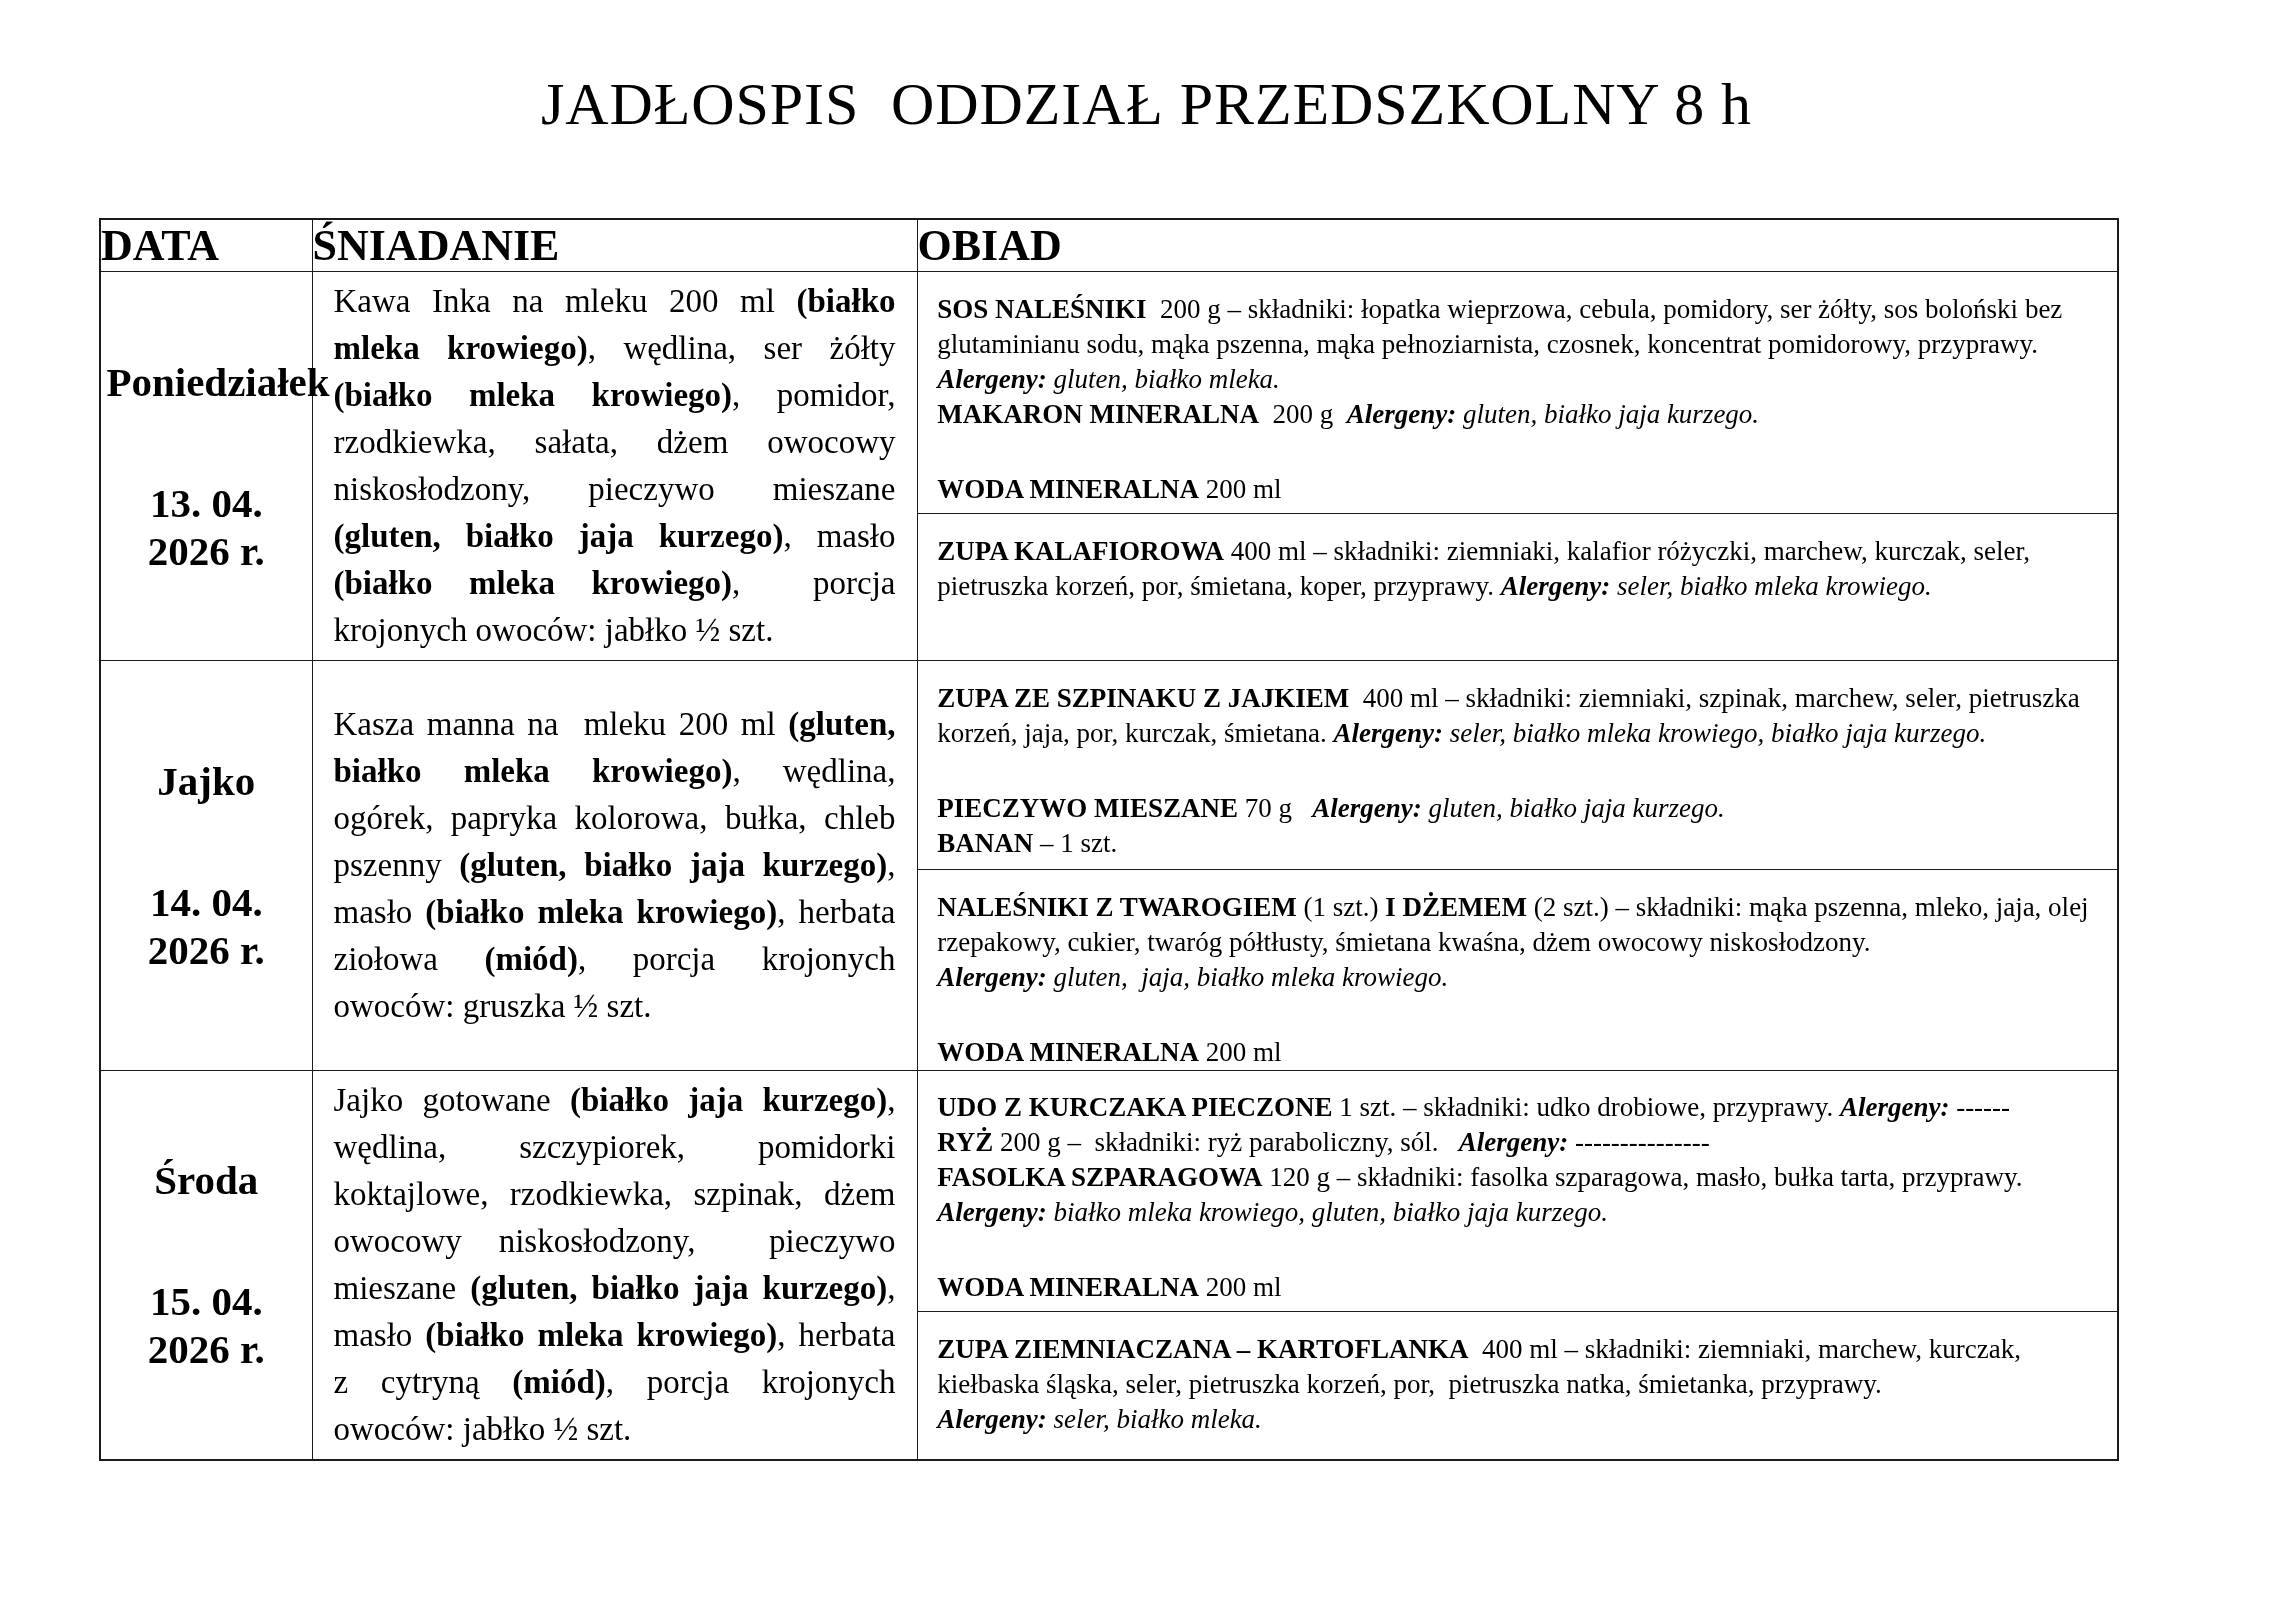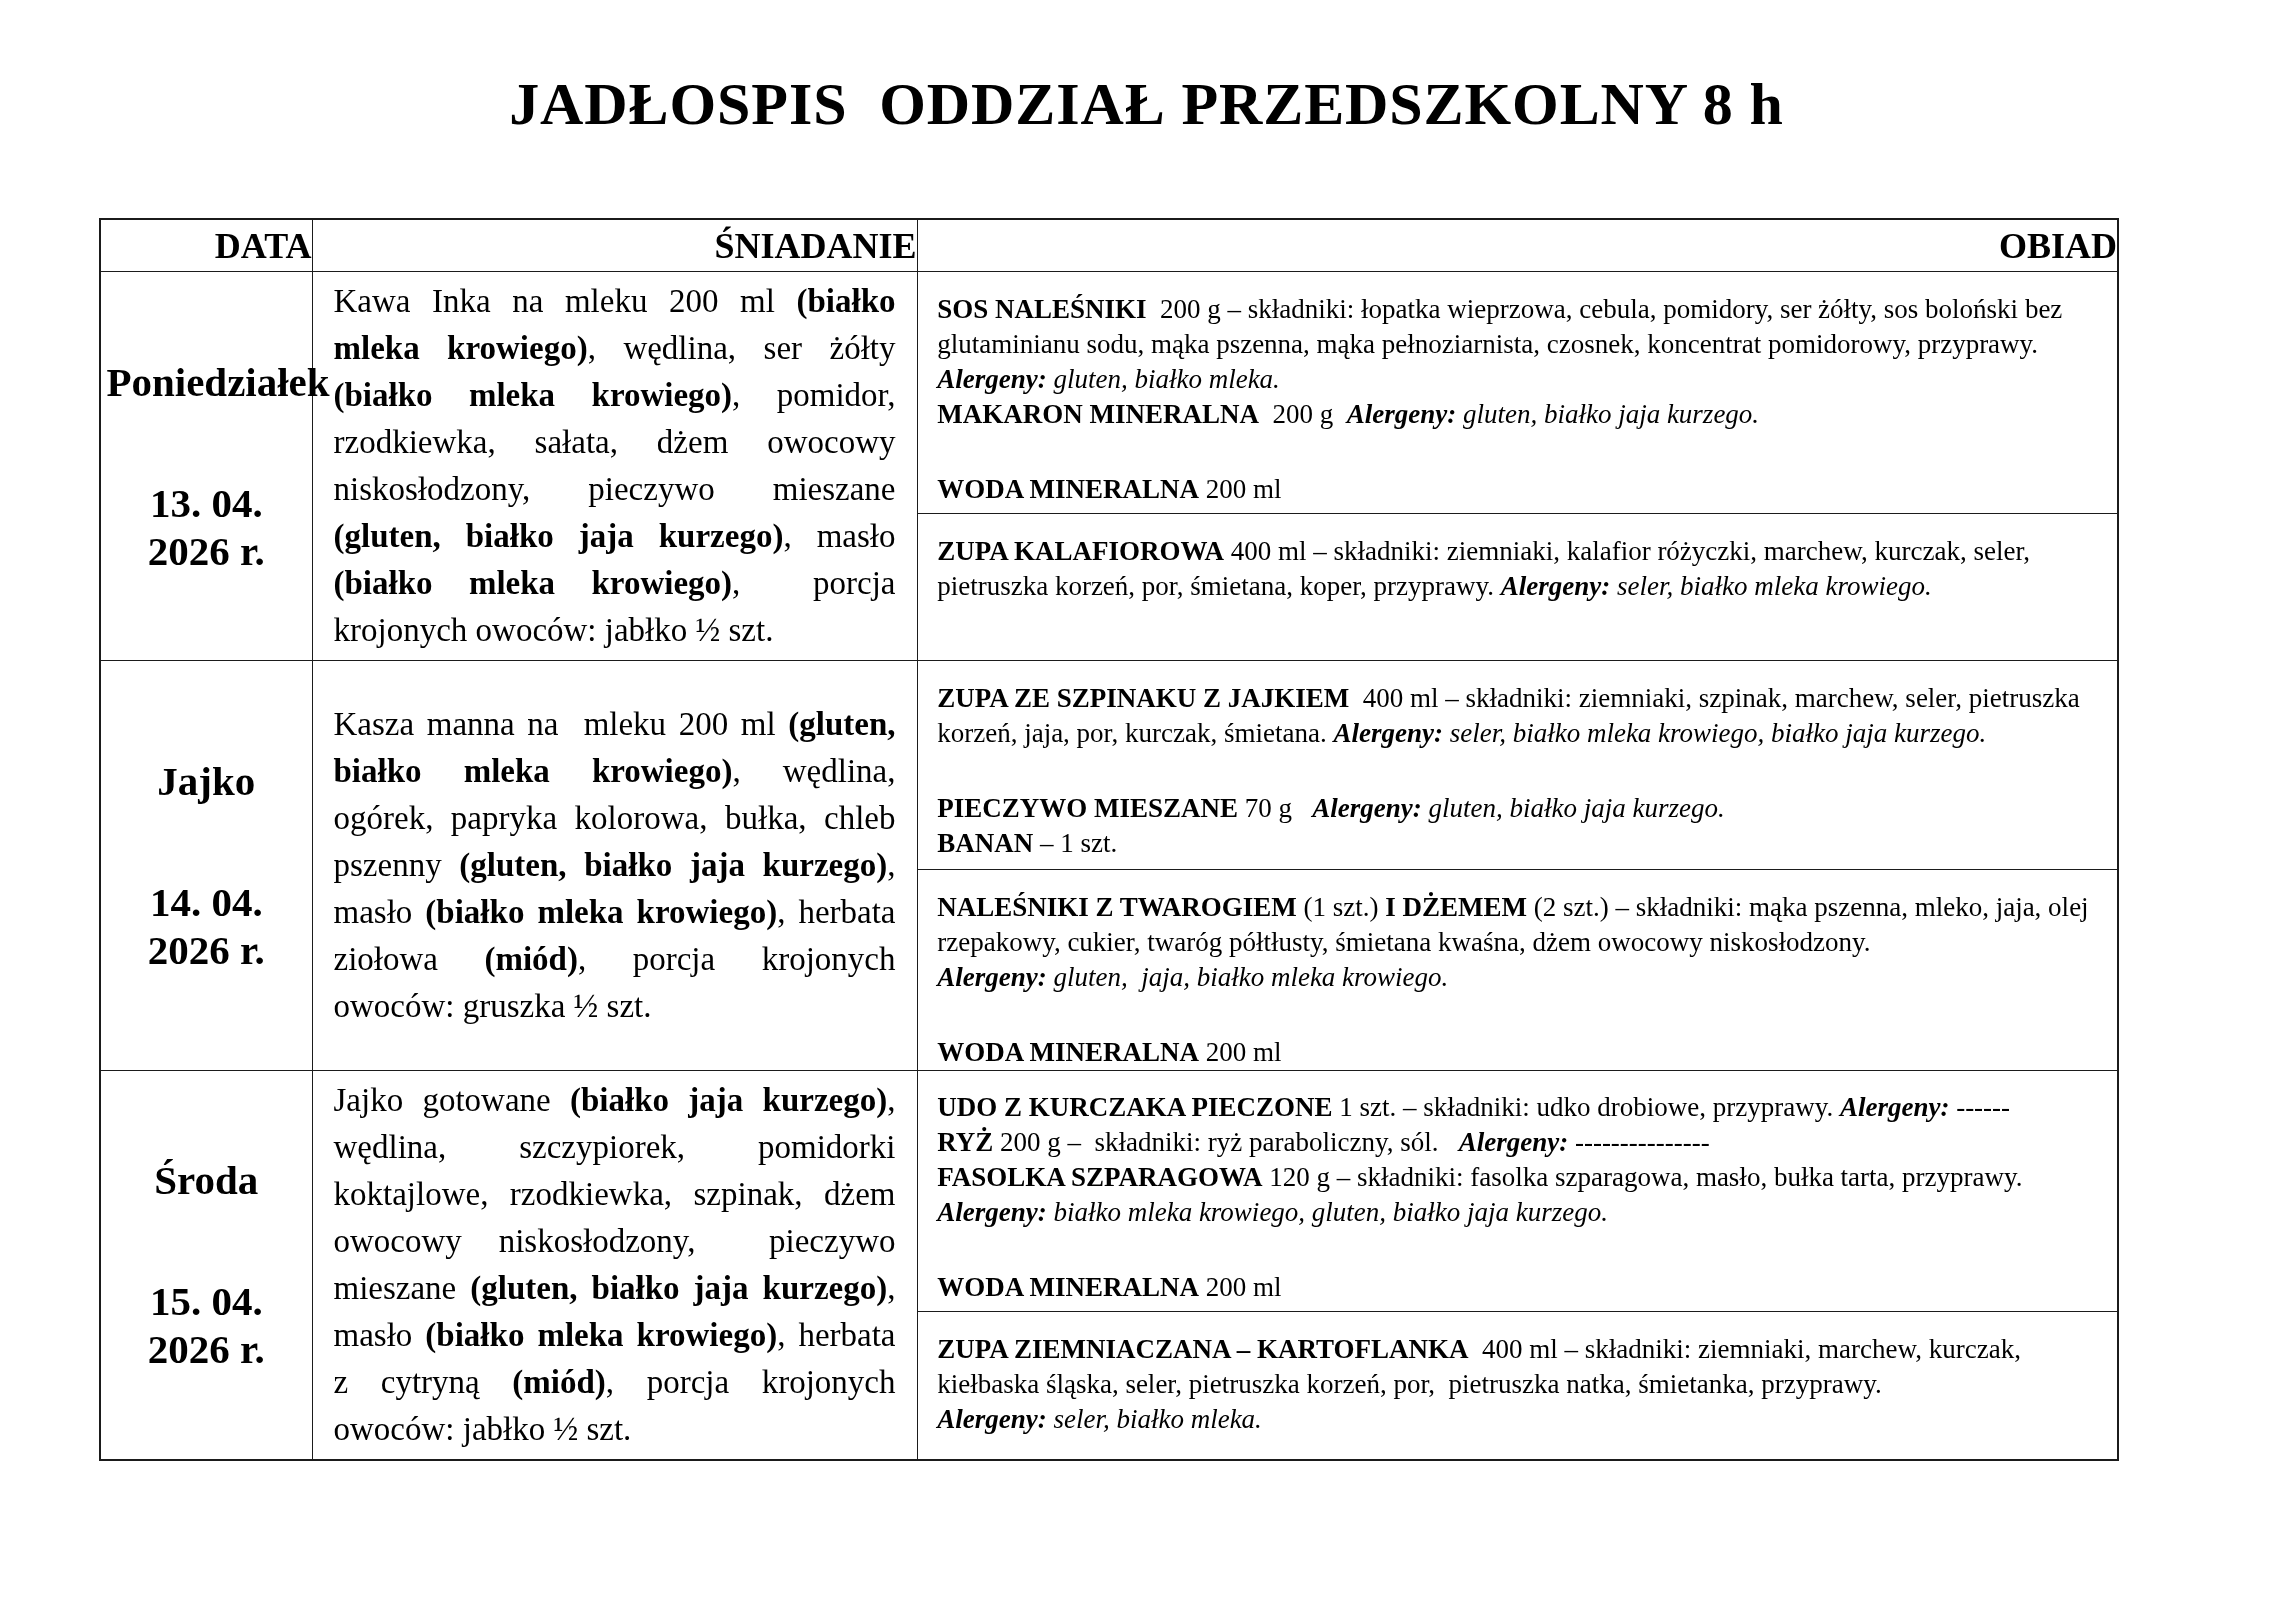--- a/index.html
+++ b/index.html
@@ -9,41 +9,41 @@
     background:#ffffff;
     font-family:"Liberation Serif","DejaVu Serif",serif;
     color:#000;
     overflow:hidden;
   }
   .title{
     position:absolute;
     left:0;top:70px;width:2293px;
     text-align:center;
     font-size:60px;
-    font-weight:bold;
+    font-weight:normal;
     letter-spacing:0.9px;
     white-space:pre-wrap;
     margin:0;
   }
   table.menu{
     position:absolute;
     left:99px;top:218px;
     width:2018px;
     border-collapse:collapse;
     table-layout:fixed;
   }
   table.menu, table.menu th, table.menu td{
     border:1.8px solid #1b1b1b;
   }
   table.menu{border-width:2.7px;}
   th.hdr{
     height:51px;
-    font-size:36px;
+    font-size:44px;
     font-weight:bold;
-    text-align:right;
+    text-align:left;
     vertical-align:middle;
     padding:0;
   }
   col.c-data{width:212px;}
   col.c-bf{width:605px;}
   col.c-din{width:1201px;}
   tr.r1a{height:219px;} tr.r1b{height:143px;}
   tr.r2a{height:209px;} tr.r2b{height:190px;}
   tr.r3a{height:225px;} tr.r3b{height:145px;}
   td.day{

